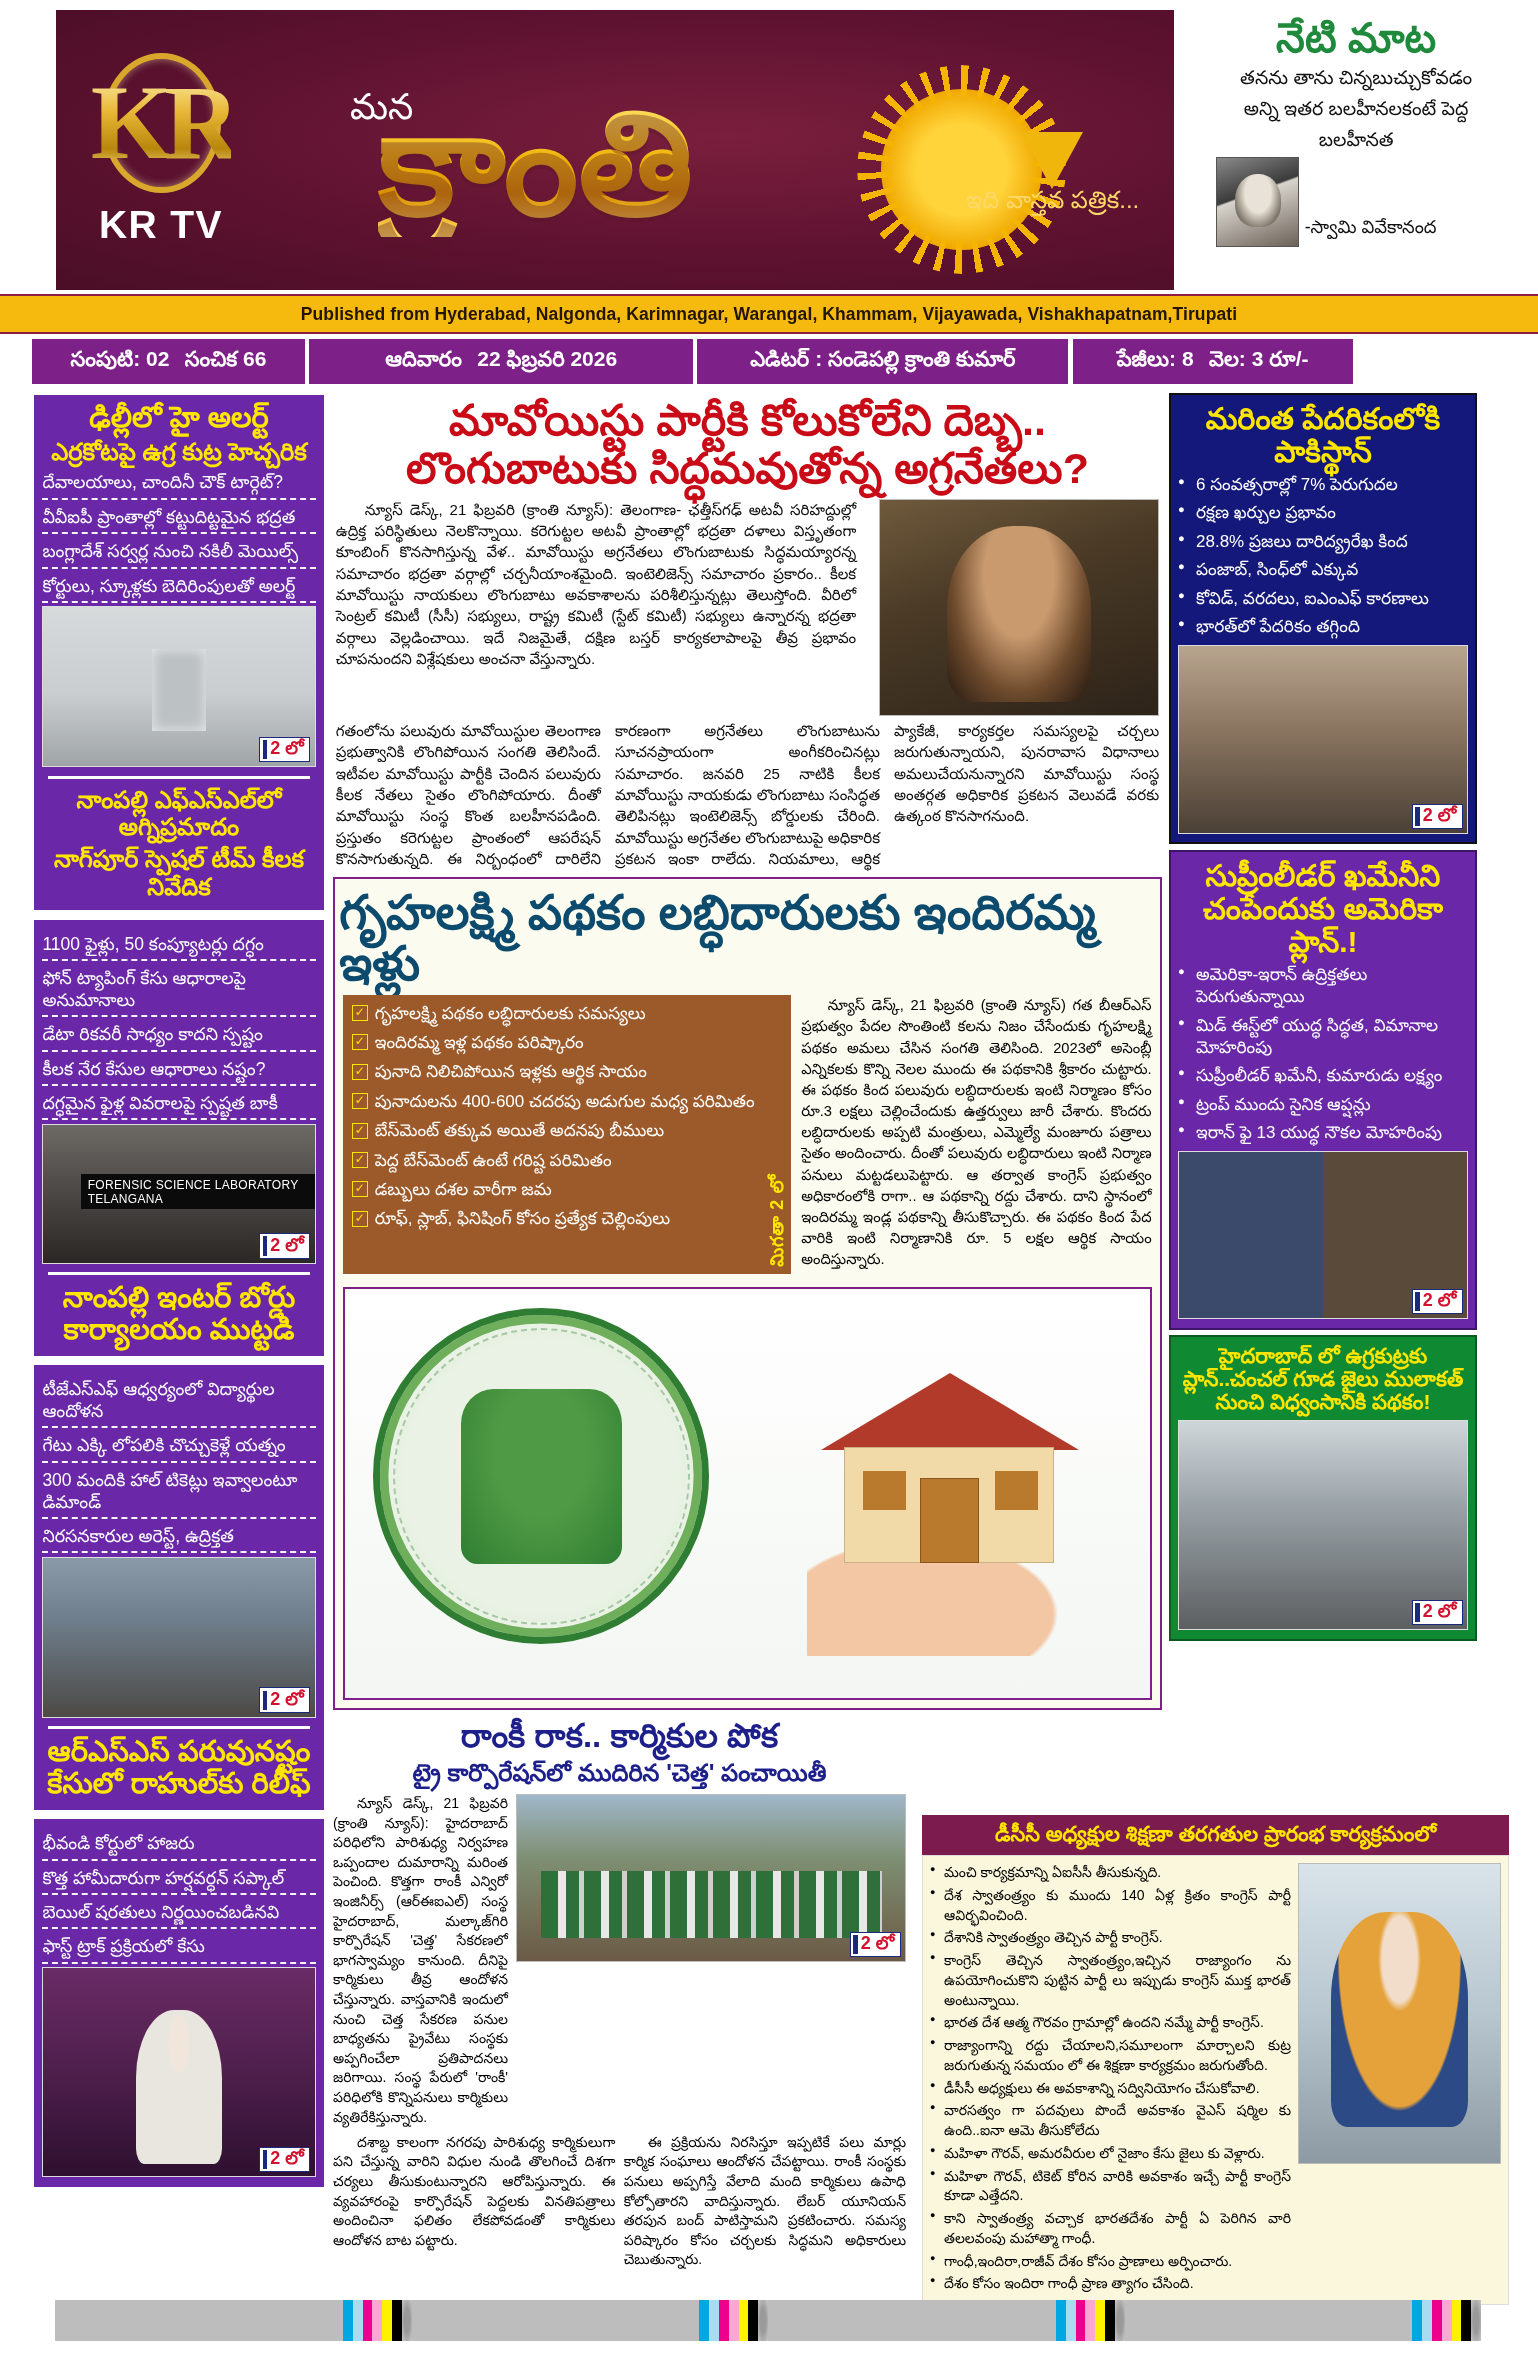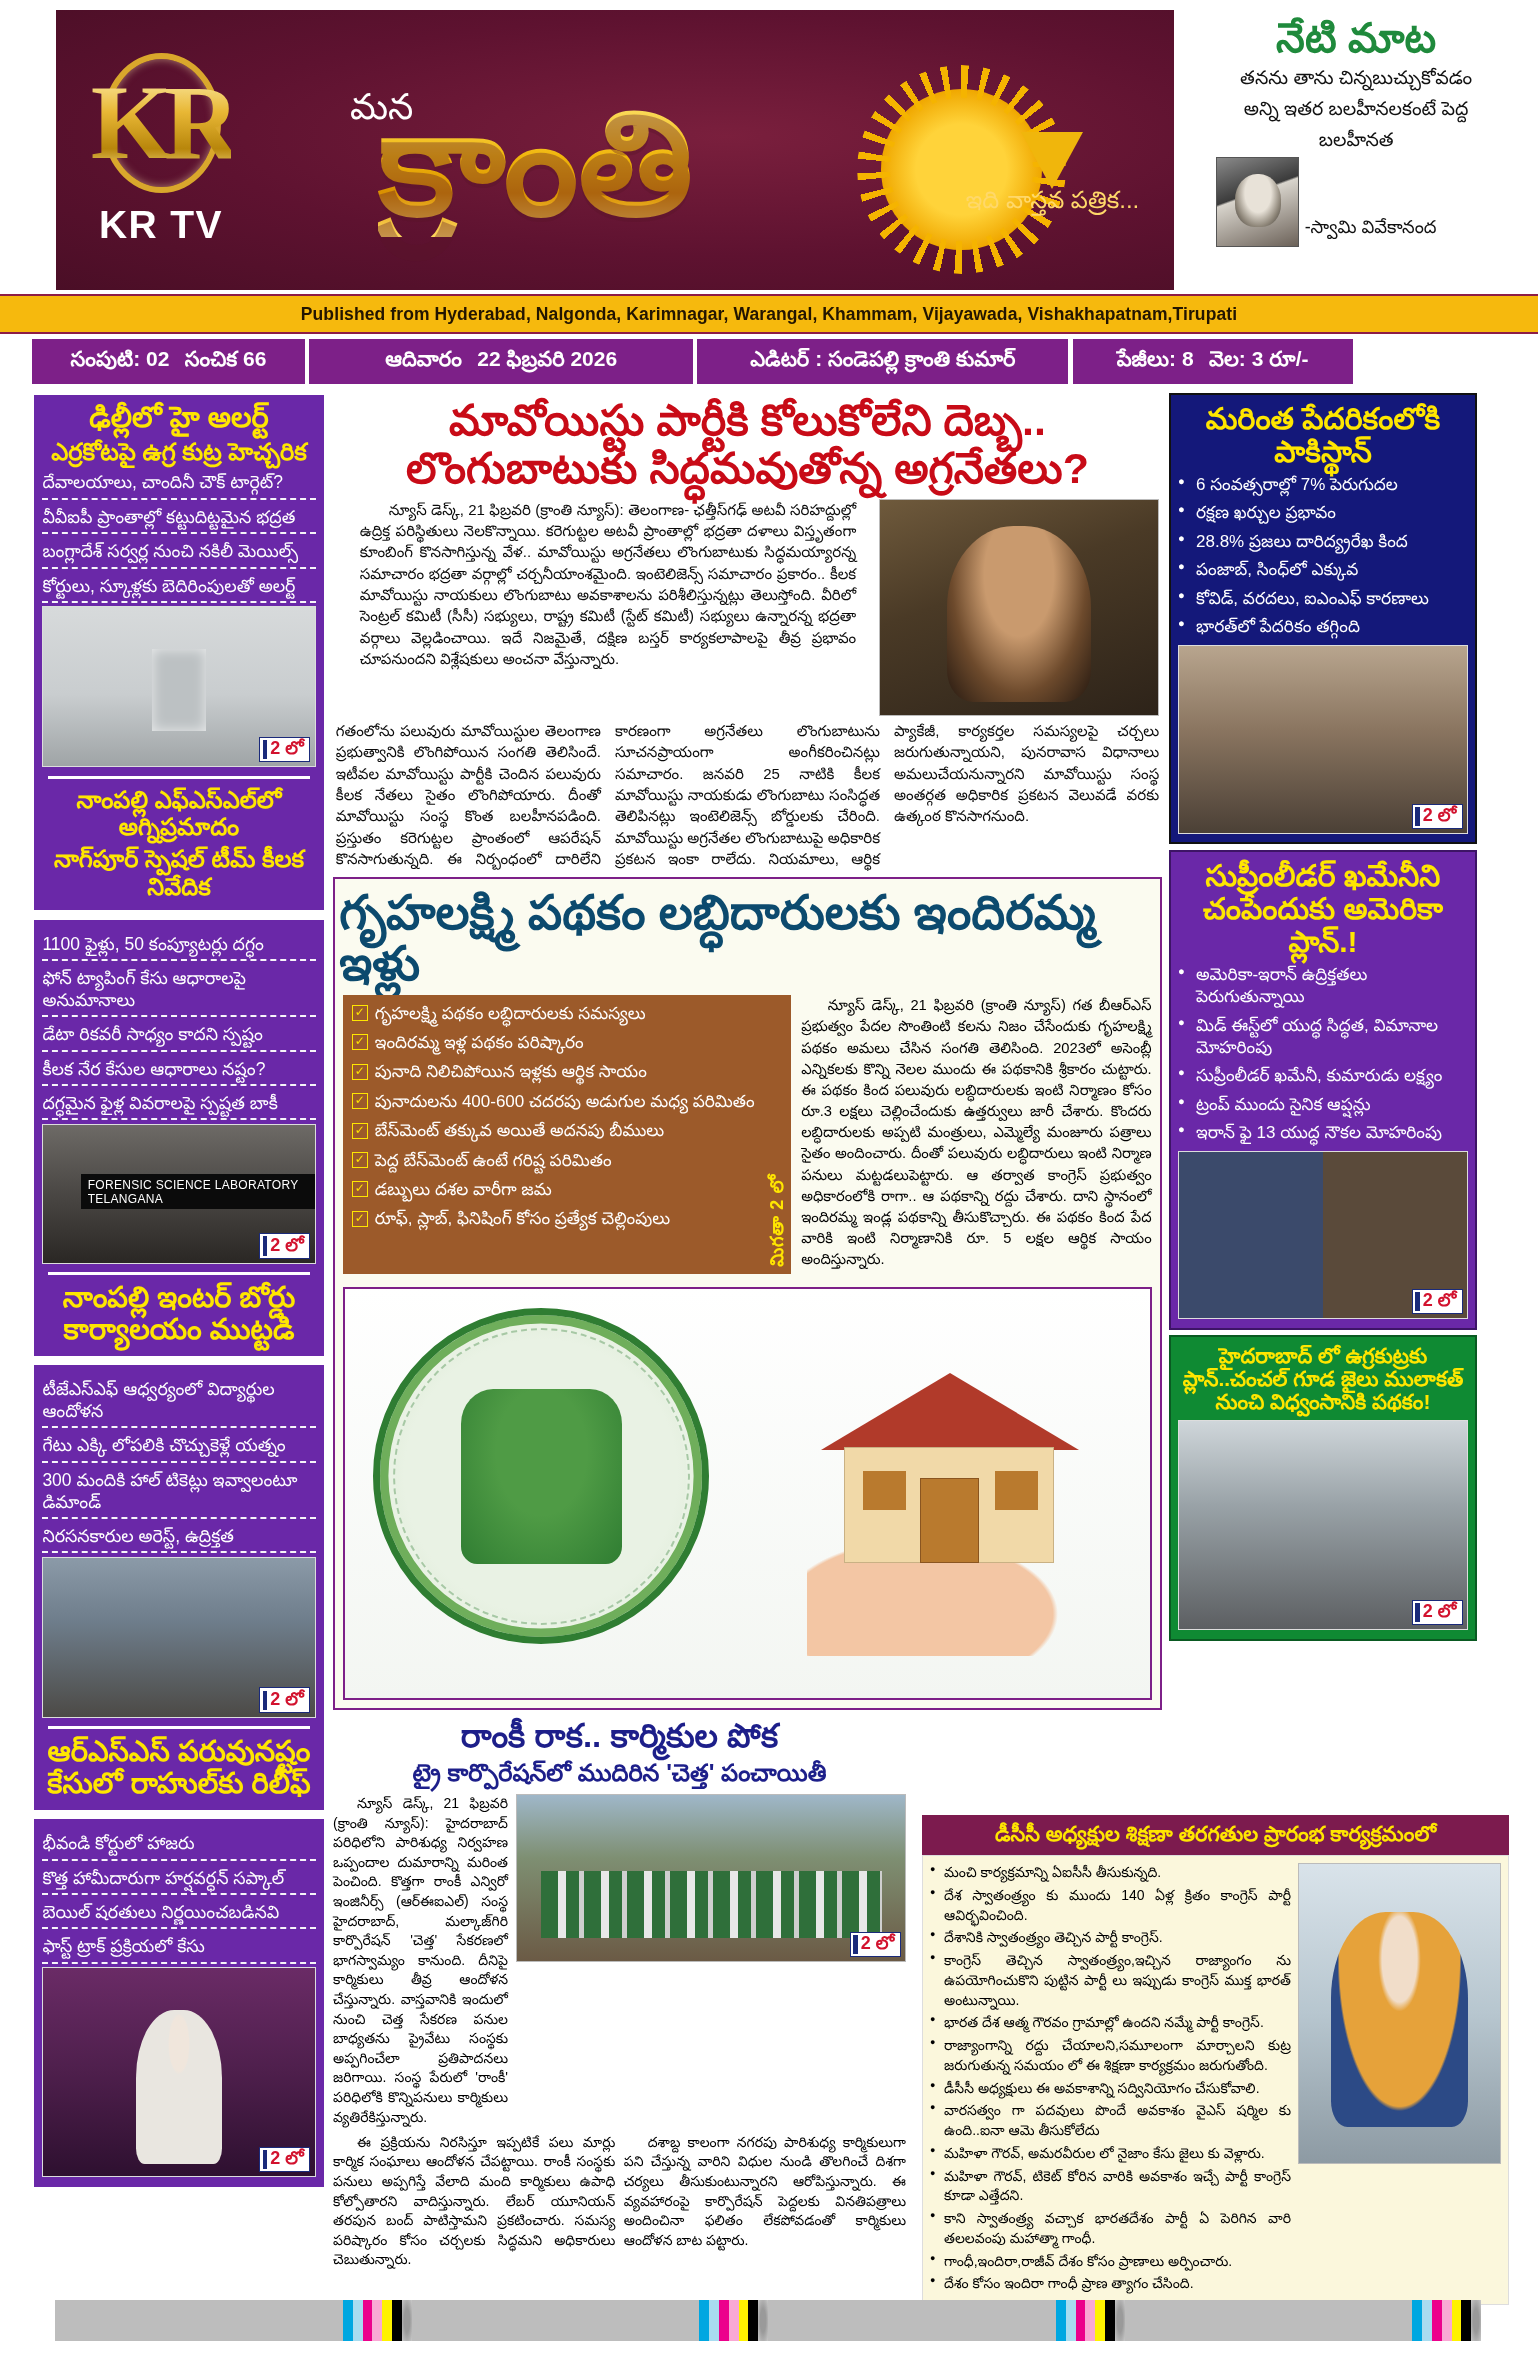--- a/index.html
+++ b/index.html
@@ -137,21 +137,21 @@
     border-radius: 44% 44% 10% 10%;
   }
   .badge2 {
     position:absolute; right: 4.2px; bottom: 4.2px; background:#fff; border:1.4px solid #1a2a7a;
     color:#d2122e; font-weight:700; font-size: 18px; padding: 1.4px 5.6px 2.1px 9.8px; line-height:1.1;
   }
   .badge2::before{ content:""; position:absolute; left:2.1px; top:2.1px; bottom:2.1px; width:4.9px; background:#1a2a7a; }
 
   
   .mid-head { color:#c80b17; font-size: 43px; font-weight:700; text-align:center; line-height:1.12; padding: 2.8px 4.2px 7px 4.2px; }
-  .mid-story { display:flex; gap: 23px; padding: 0 2.8px; margin-left: 24px; }
+  .mid-story { display:flex; gap: 23px; padding: 0 2.8px; }
   .mid-text { flex:1; font-size: 15px; line-height: 1.42; text-align: justify; color:#0b0b0b; }
   .mid-text p { text-indent: 29px; margin-bottom: 4.2px; }
   .mid-photo { width: 280px; height: 217px; border:1.4px solid #bbb; background: linear-gradient(160deg,#6f5a3c 0%,#4a3a26 40%,#2d2319 100%); position:relative; }
   .mid-photo::after{
     content:""; position:absolute; left:24%; top:12%; width:52%; height:82%;
     background: radial-gradient(ellipse at 50% 28%, #c99a6e 0 34%, #6d4a2c 66%, #241810 100%);
     border-radius: 46% 46% 18% 18%;
   }
   .mid-tail { font-size: 15px; line-height:1.42; text-align: justify; color:#0b0b0b; padding: 4.2px 2.8px 0 2.8px; column-count: 3; column-gap: 14px; }
 
@@ -449,24 +449,24 @@
             <div class="bm-text">
               <p>న్యూస్ డెస్క్, 21 ఫిబ్రవరి (క్రాంతి న్యూస్): హైదరాబాద్ పరిధిలోని పారిశుధ్య నిర్వహణ ఒప్పందాల దుమారాన్ని మరింత పెంచింది. కొత్తగా రాంకీ ఎన్విరో ఇంజినీర్స్ (ఆర్ఈఐఎల్) సంస్థ హైదరాబాద్, మల్కాజ్‌గిరి కార్పొరేషన్ 'చెత్త' సేకరణలో భాగస్వామ్యం కానుంది. దీనిపై కార్మికులు తీవ్ర ఆందోళన చేస్తున్నారు. వాస్తవానికి ఇందులో నుంచి చెత్త సేకరణ పనుల బాధ్యతను ప్రైవేటు సంస్థకు అప్పగించేలా ప్రతిపాదనలు జరిగాయి. సంస్థ పేరులో 'రాంకీ' పరిధిలోకి కొన్నిపనులు కార్మికులు వ్యతిరేకిస్తున్నారు.</p>
             </div>
             <div class="bm-photo">
               <div class="truckrow"></div>
               <div class="badge2">2 లో</div>
             </div>
           </div>
           <div class="bm-cols">
             <div>
+                <p>దశాబ్ద కాలంగా నగరపు పారిశుధ్య కార్మికులుగా పని చేస్తున్న వారిని విధుల నుండి తొలగించే దిశగా చర్యలు తీసుకుంటున్నారని ఆరోపిస్తున్నారు. ఈ వ్యవహారంపై కార్పొరేషన్ పెద్దలకు వినతిపత్రాలు అందించినా ఫలితం లేకపోవడంతో కార్మికులు ఆందోళన బాట పట్టారు.</p>
+              </div>
+            <div>
                 <p>ఈ ప్రక్రియను నిరసిస్తూ ఇప్పటికే పలు మార్లు కార్మిక సంఘాలు ఆందోళన చేపట్టాయి. రాంకీ సంస్థకు పనులు అప్పగిస్తే వేలాది మంది కార్మికులు ఉపాధి కోల్పోతారని వాదిస్తున్నారు. లేబర్ యూనియన్ తరపున బంద్ పాటిస్తామని ప్రకటించారు. సమస్య పరిష్కారం కోసం చర్చలకు సిద్ధమని అధికారులు చెబుతున్నారు.</p>
-              </div>
-            <div>
-                <p>దశాబ్ద కాలంగా నగరపు పారిశుధ్య కార్మికులుగా పని చేస్తున్న వారిని విధుల నుండి తొలగించే దిశగా చర్యలు తీసుకుంటున్నారని ఆరోపిస్తున్నారు. ఈ వ్యవహారంపై కార్పొరేషన్ పెద్దలకు వినతిపత్రాలు అందించినా ఫలితం లేకపోవడంతో కార్మికులు ఆందోళన బాట పట్టారు.</p>
               </div>
           </div>
         </div>
       </div>
     </div>
 
     <div class="col-right">
 
       <div class="rbox navy">
         <div class="rh">మరింత పేదరికంలోకి పాకిస్థాన్</div>

